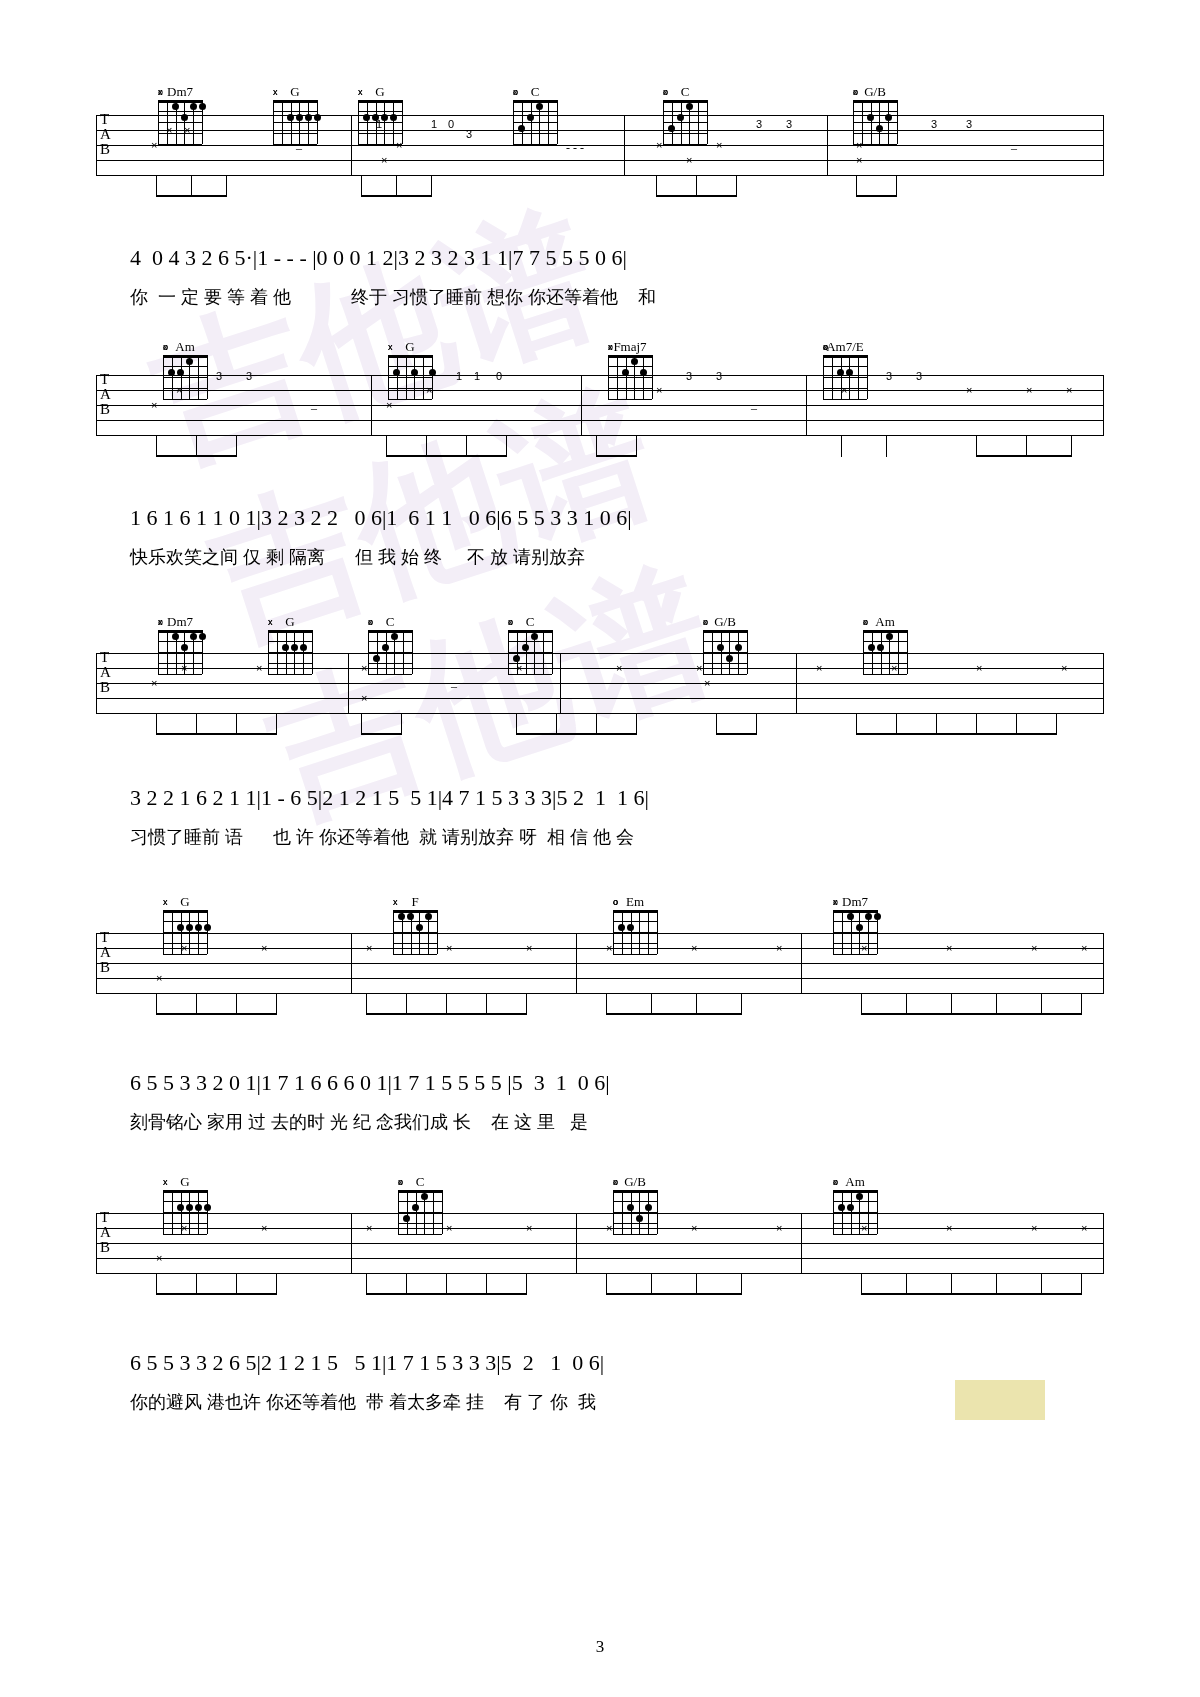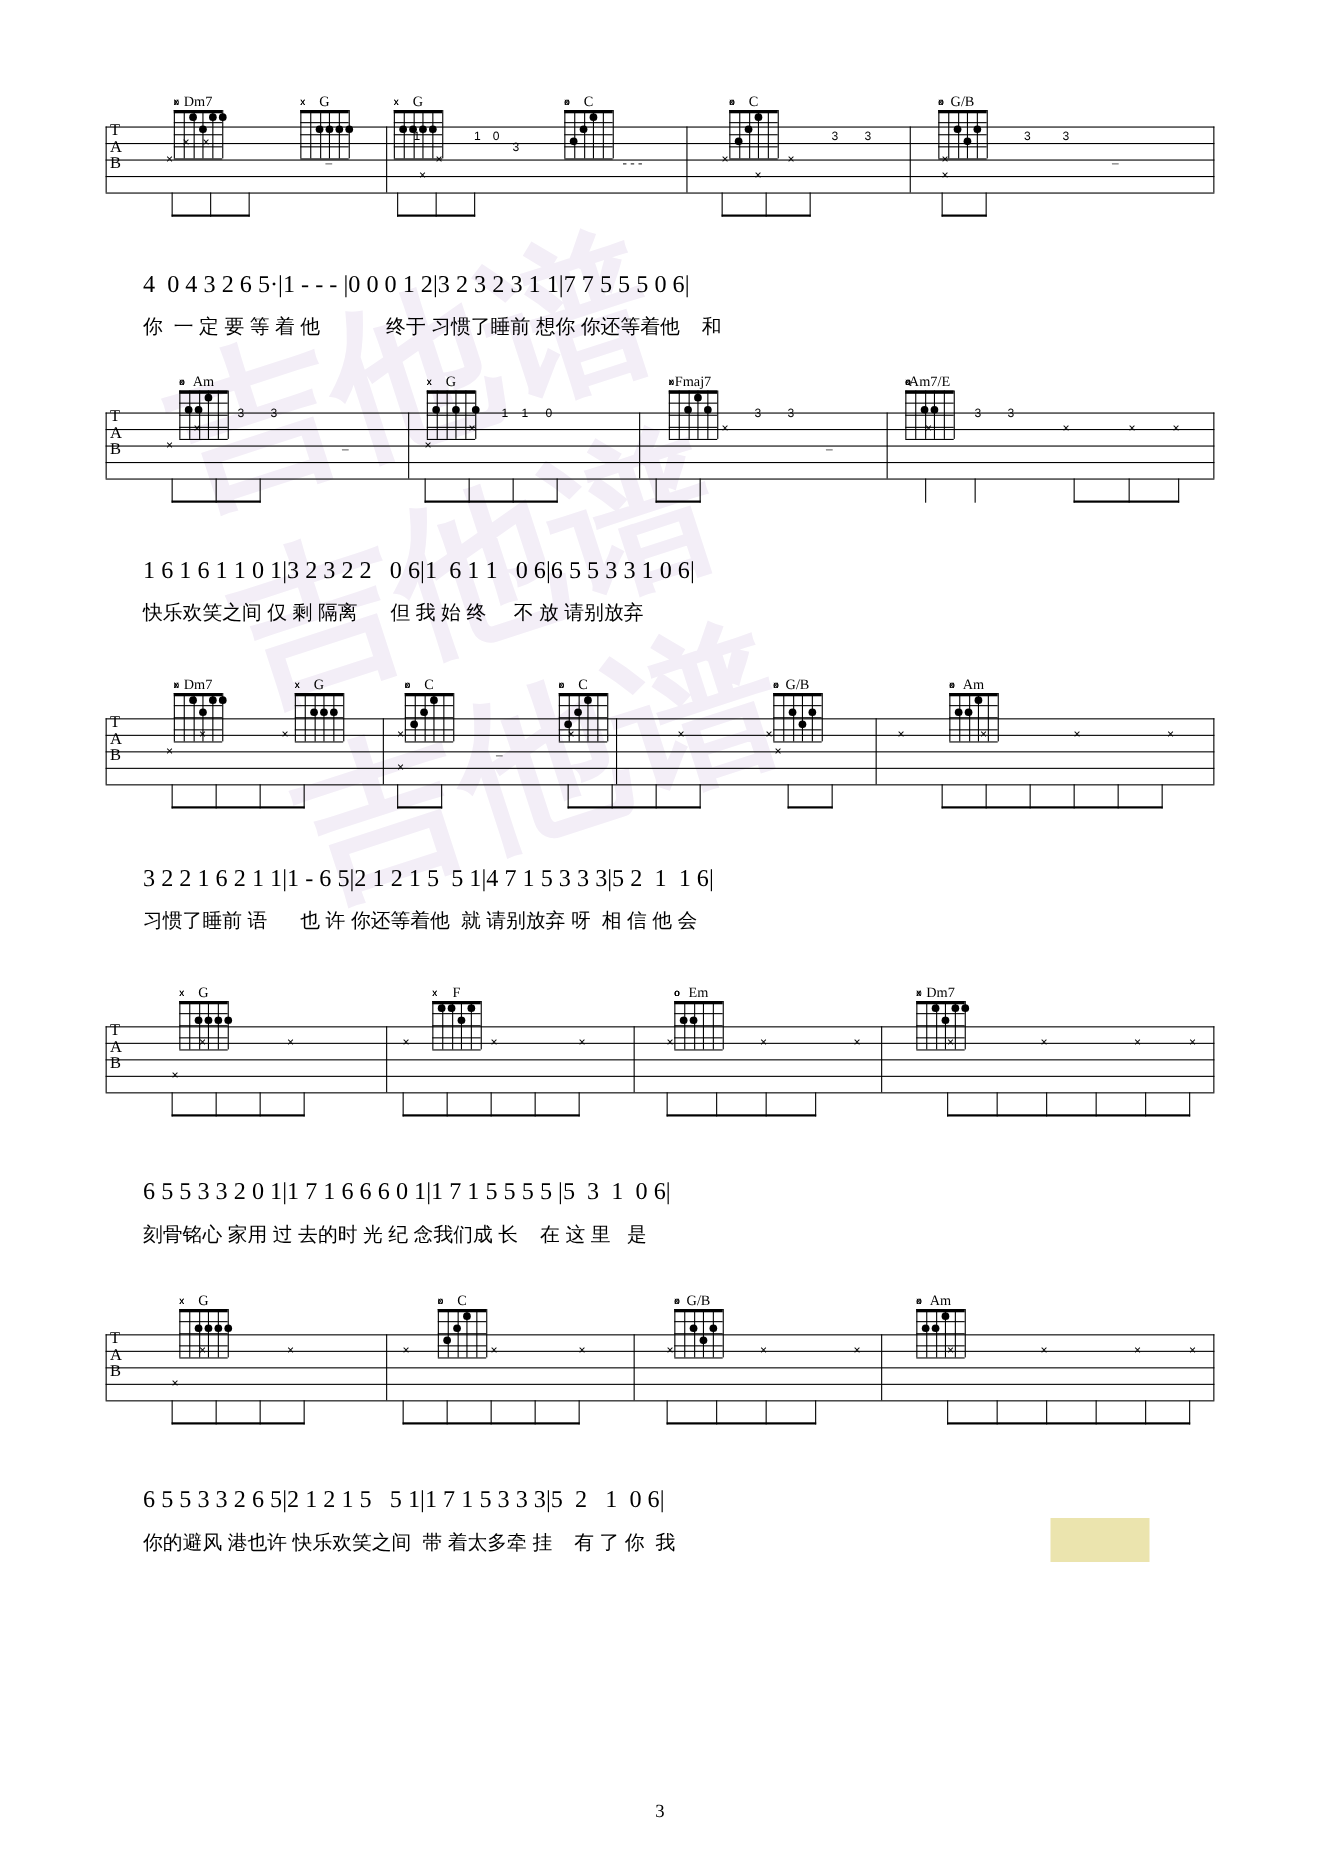--- a/index.html
+++ b/index.html
@@ -990,19 +990,19 @@
       <div class="stem" style="left:765px;top:60px;height:22px"></div>
       <div class="stem" style="left:810px;top:60px;height:22px"></div>
       <div class="stem" style="left:855px;top:60px;height:22px"></div>
       <div class="stem" style="left:900px;top:60px;height:22px"></div>
       <div class="stem" style="left:945px;top:60px;height:22px"></div>
       <div class="stem" style="left:985px;top:60px;height:22px"></div>
       <div class="beam" style="left:765px;top:80px;width:221px"></div>
     </div>
 
     <div class="notes" style="top:185px;">6 5 5 3 3 2 6 5|2 1 2 1 5   5 1|1 7 1 5 3 3 3|5  2   1  0 6|</div>
-    <div class="lyrics" style="top:225px;">你的避风 港也许 快乐欢笑之间  带 着太多牵 挂    有 了 你  我</div>
+    <div class="lyrics" style="top:225px;">你的避风 港也许 你还等着他  带 着太多牵 挂    有 了 你  我</div>
 
     <div class="hl" style="left:955px;top:215px;width:90px;height:40px;"></div>
   </div>
 
   <div class="pagenum">3</div>
 </div>
 
 </body></html>

